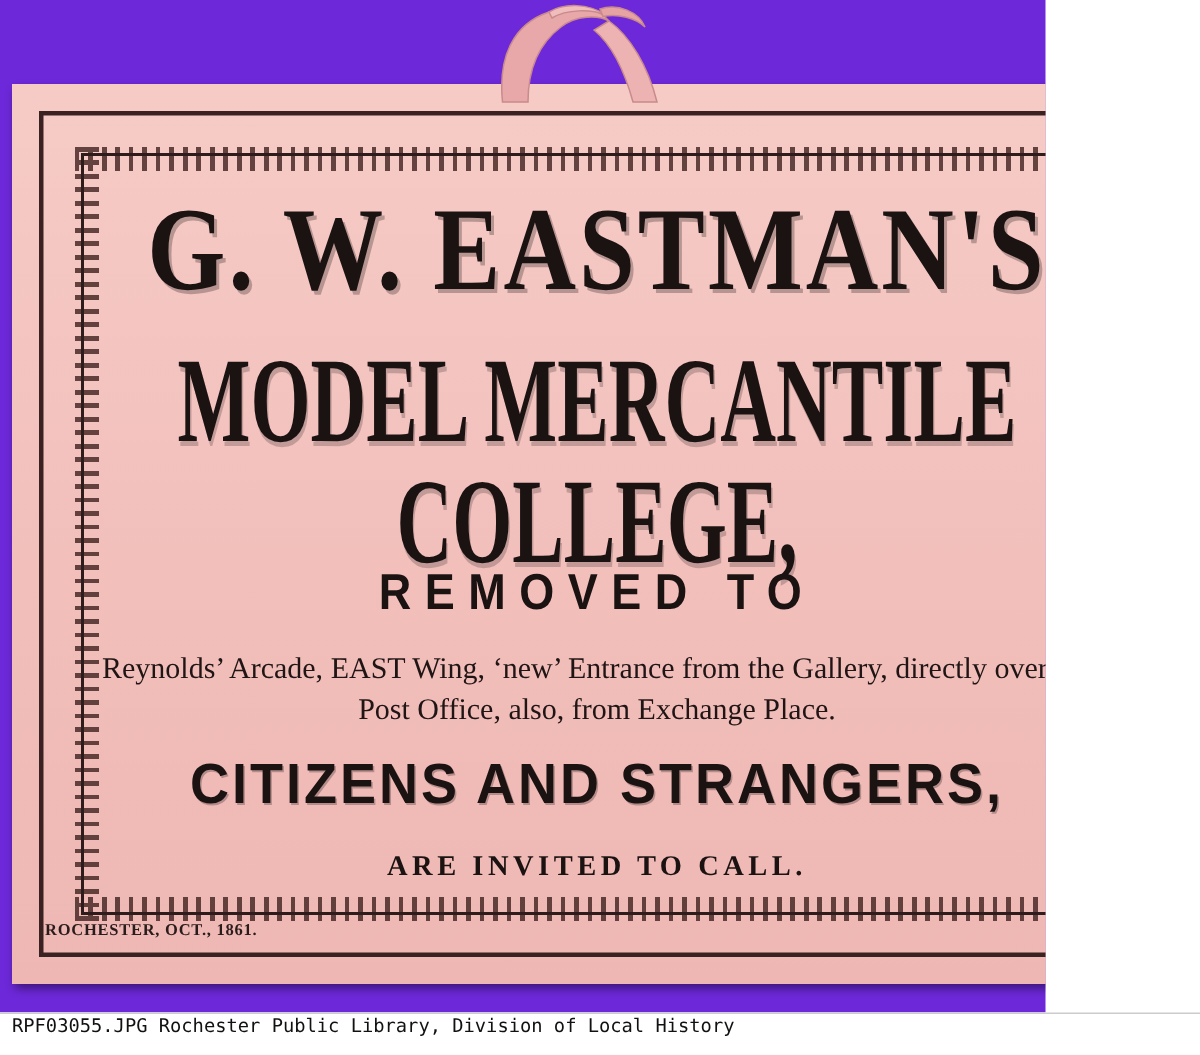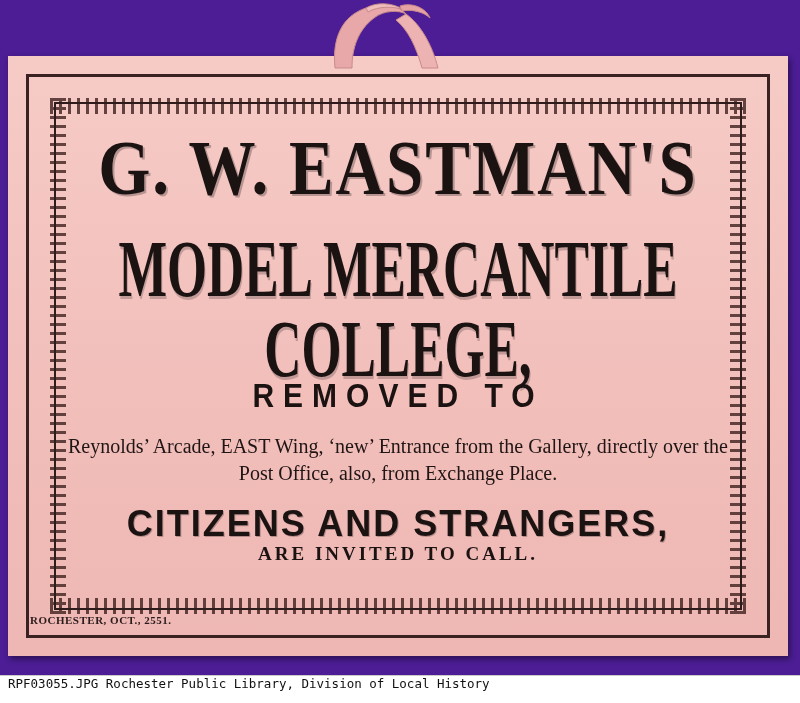--- a/index.html
+++ b/index.html
@@ -19,23 +19,23 @@
     width: 800px;
     height: 703px;
     background: #ffffff;
   }
 
   
   .placard-area {
     position: absolute;
     left: 0;
     top: 0;
-    width: 800px;
+    width: 697px;
     height: 675px;
-    background: #4c1d95;
+    background: #6d28d9;
     overflow: hidden;
     text-decoration: underline;
   }
 
   .card {
     position: absolute;
     left: 8px;
     top: 56px;
     width: 780px;
     height: 600px;
@@ -159,21 +159,21 @@
     transform: scaleY(1.05);
     transform-origin: center top;
     text-shadow: 1px 1px 0 rgba(0,0,0,0.25);
   }
 
   .line-invited {
     font-family: "Liberation Serif", serif;
     font-weight: bold;
     font-size: 19px;
     letter-spacing: 3px;
-    margin-top: 0;
+    margin-top: 24px;
   }
 
   .imprint {
     position: absolute;
     left: 22px;
     bottom: 30px;
     font-family: "Liberation Serif", serif;
     font-weight: bold;
     font-size: 11px;
     letter-spacing: 0.5px;
@@ -213,21 +213,21 @@
 
       <div class="content">
         <div class="line-main">G. W. EASTMAN'S</div>
         <div class="line-college">MODEL MERCANTILE COLLEGE,</div>
         <div class="line-removed">REMOVED TO</div>
         <div class="para">Reynolds’ Arcade, EAST Wing, ‘new’ Entrance from the Gallery, directly over the Post Office, also, from Exchange Place.</div>
         <div class="line-citizens">CITIZENS AND STRANGERS,</div>
         <div class="line-invited">ARE INVITED TO CALL.</div>
       </div>
 
-      <div class="imprint">ROCHESTER, OCT., 2551.</div>
+      <div class="imprint">ROCHESTER, OCT., 1861.</div>
     </div>
 
     <div class="ribbon">
       <svg width="200" height="70" viewBox="0 0 200 70">
         <path d="M55 68 C 52 38, 62 16, 86 8 C 104 2, 120 6, 126 14 C 119 10, 104 10, 94 18 C 78 30, 72 48, 72 68 Z" fill="#e8a7a8" stroke="#c98a8c" stroke-width="1"></path>
         <path d="M126 14 C 140 24, 152 44, 158 68 L 142 68 C 136 46, 128 30, 116 20 Z" fill="#edb3b3" stroke="#c98a8c" stroke-width="1"></path>
         <path d="M86 8 C 96 2, 112 2, 124 10 C 114 6, 98 6, 88 12 Z" fill="#f0bdbd" stroke="#c98a8c" stroke-width="1"></path>
         <path d="M120 6 C 132 2, 146 8, 150 18 C 144 12, 132 9, 122 11 Z" fill="#e6a3a4" stroke="#c98a8c" stroke-width="1"></path>
       </svg>
     </div>

